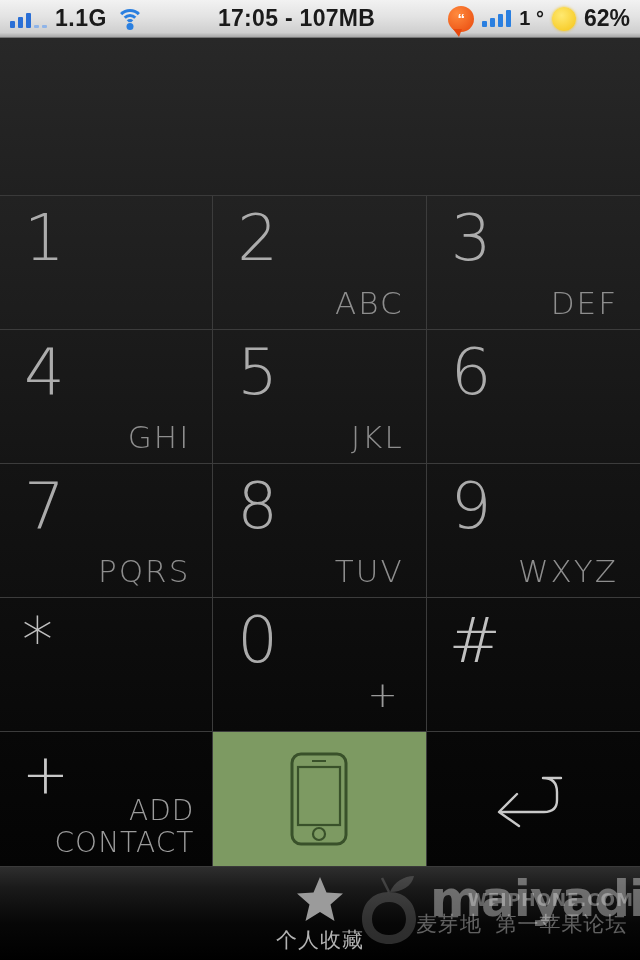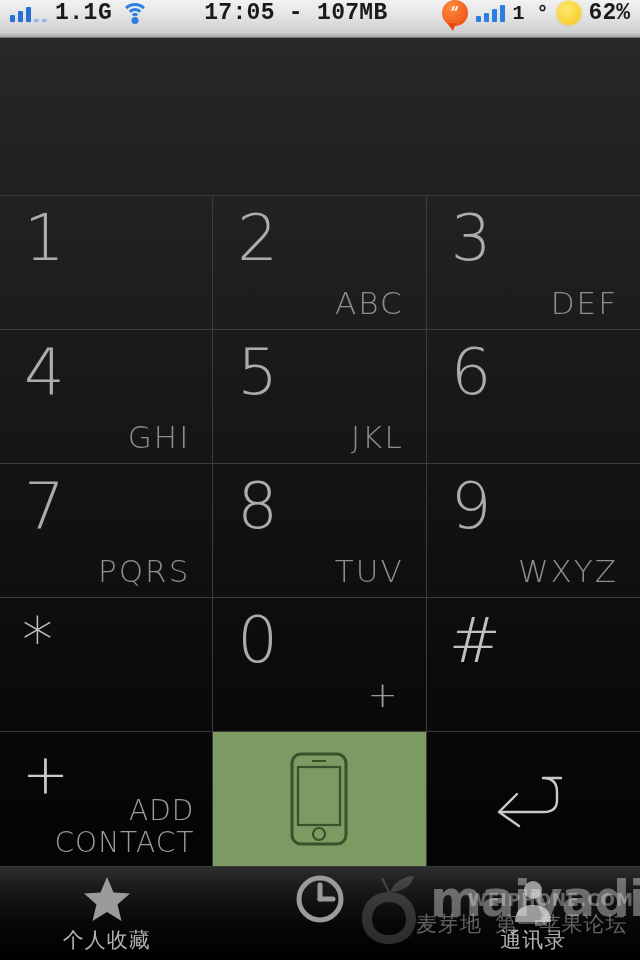--- a/index.html
+++ b/index.html
@@ -9,24 +9,23 @@
     font-family:"Liberation Sans", sans-serif;
     overflow:hidden;
     position:relative;
   }
   #phone { position:relative; width:640px; height:960px; overflow:hidden; background:#0a0a0a; }
 
   
   .statusbar {
     position:absolute; top:0; left:0; width:640px; height:38px;
     background:linear-gradient(to bottom,#f2f2f2 0%,#e3e3e3 45%,#cfcfcf 88%,#a8a8a8 100%);
-    display:flex; align-items:flex-start;
+    display:flex; align-items:center;
     font-size:22px; font-weight:bold; color:#1a1a1a;
     border-bottom:1px solid #777;
-    font-family:Liberation Mono, monospace;
   }
   .sb-left { display:flex; align-items:center; padding-left:10px; gap:8px; }
   .sb-center { flex:1; display:flex; align-items:center; justify-content:center; gap:10px; }
   .sb-right { display:flex; align-items:center; gap:8px; padding-right:10px; }
 
   .bars { display:flex; align-items:flex-end; gap:3px; height:18px; }
   .bars i { display:block; width:5px; background:#2a6fd6; border-radius:1px; }
   .bars i.b1{height:7px;} .bars i.b2{height:11px;} .bars i.b3{height:15px;}
   .bars i.dot{height:3px;background:#8fb4e8;}
 
@@ -133,20 +132,21 @@
 
   .backkey { display:flex; align-items:center; justify-content:center; }
   .back-ic { width:92px; height:62px; }
 
   
   .tabbar {
     position:absolute; bottom:0; left:0; width:640px; height:94px;
     background:linear-gradient(to bottom,#2e2e2e 0%,#1a1a1a 22%,#070707 60%,#000 100%);
     border-top:1px solid #3a3a3a;
     display:flex;
+    flex-direction:column;
   }
   .tab { flex:1; position:relative; display:flex; flex-direction:column;
          align-items:center; justify-content:flex-start; padding-top:7px; }
   .tab .tlabel { font-size:21px; color:#b3b3b3; margin-top:2px;
                  font-family:"DejaVu Sans", sans-serif; letter-spacing:1px; }
   .tab.selected .tab-bg {
     position:absolute; top:2px; left:14px; right:14px; bottom:4px;
     background:linear-gradient(to bottom,rgba(120,120,120,.42),rgba(40,40,40,.30));
     border-radius:10px;
   }

